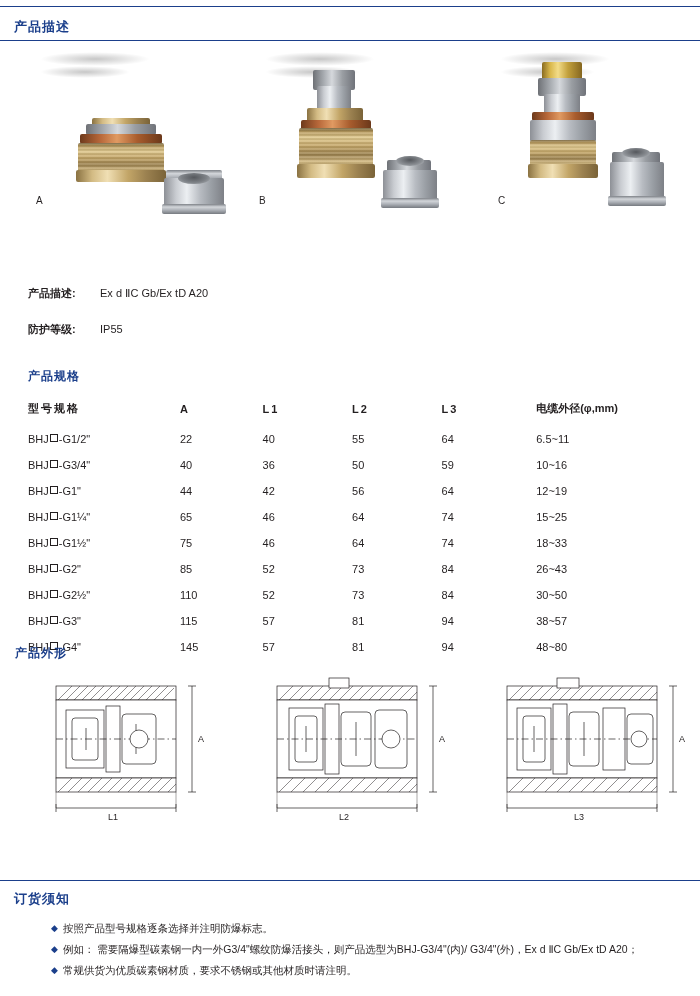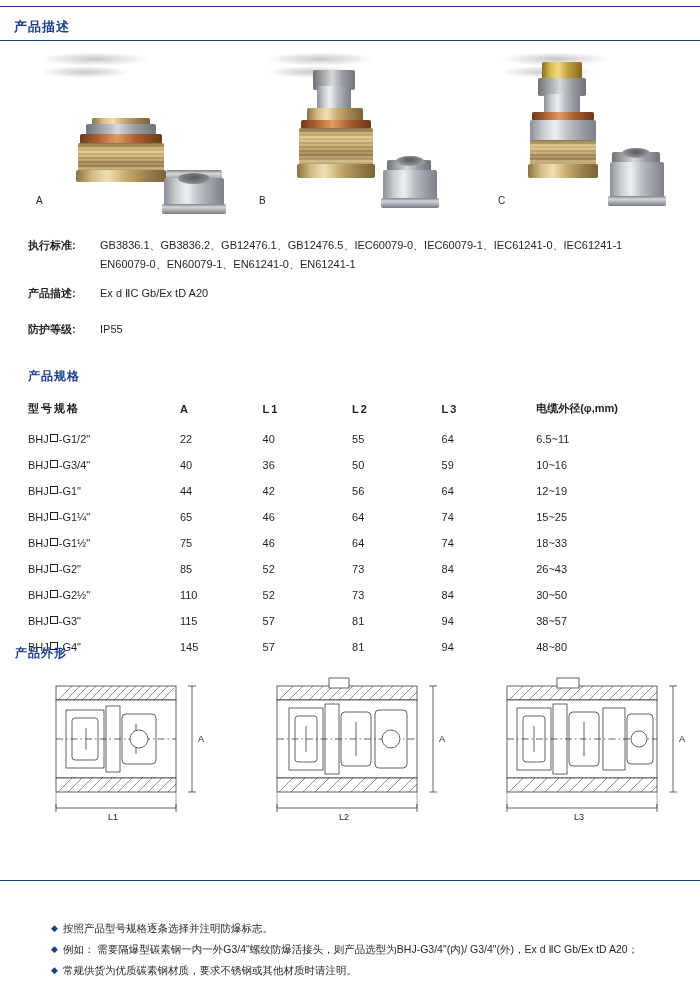--- a/index.html
+++ b/index.html
@@ -256,25 +256,20 @@
       <div class="fit steel-dark" style="left:112px;top:100px;width:48px;height:14px;border-radius:2px;"></div>
       <div class="fit steel-body" style="left:110px;top:110px;width:54px;height:40px;"></div>
       <div class="fit" style="left:122px;top:96px;width:28px;height:10px;border-radius:50%;background:radial-gradient(ellipse at 50% 40%, #55585d 0%, #8c9095 60%, #c1c4c9 100%);"></div>
       <div class="fit steel-ring" style="left:108px;top:144px;width:58px;height:10px;border-radius:2px;"></div>
 
       <div class="photo-label" style="left:-2px;top:143px;">C</div>
     </div>
   </div>
 
   <div class="spec-block" style="top:236px;">
-    <div class="spec-row">
-      <div class="spec-key">执行标准:</div>
-      <div class="spec-val">GB3836.1、GB3836.2、GB12476.1、GB12476.5、IEC60079-0、IEC60079-1、IEC61241-0、IEC61241-1</div>
-    </div>
-    <div class="spec-cont">EN60079-0、EN60079-1、EN61241-0、EN61241-1</div>
   </div>
 
   <div class="spec-block" style="top:284px;">
     <div class="spec-row">
       <div class="spec-key">产品描述:</div>
       <div class="spec-val">Ex d ⅡC Gb/Ex tD A20</div>
     </div>
   </div>
 
   <div class="spec-block" style="top:320px;">
@@ -558,20 +553,21 @@
           <line x1="12" y1="120" x2="12" y2="136" stroke-width="0.4"></line>
           <line x1="162" y1="120" x2="162" y2="136" stroke-width="0.4"></line>
         </g>
       </svg>
       <div class="dim-label" style="left:184px;top:62px;">A</div>
       <div class="dim-label" style="left:79px;top:140px;">L3</div>
     </div>
   </div>
 
   <div class="rule" id="rule-order"></div>
+  <div class="section-head" id="head-order">订货须知</div>
 
   <div class="notice" style="top:920px;margin-left:37px;">
     <div class="notice-line">
       <span class="dia">◆</span><span>按照产品型号规格逐条选择并注明防爆标志。</span>
     </div>
     <div class="notice-line">
       <span class="dia">◆</span><span>例如： 需要隔爆型碳素钢一内一外G3/4"螺纹防爆活接头，则产品选型为BHJ-G3/4"(内)/ G3/4"(外)，Ex d ⅡC Gb/Ex tD A20；</span>
     </div>
     <div class="notice-line">
       <span class="dia">◆</span><span>常规供货为优质碳素钢材质，要求不锈钢或其他材质时请注明。</span>

